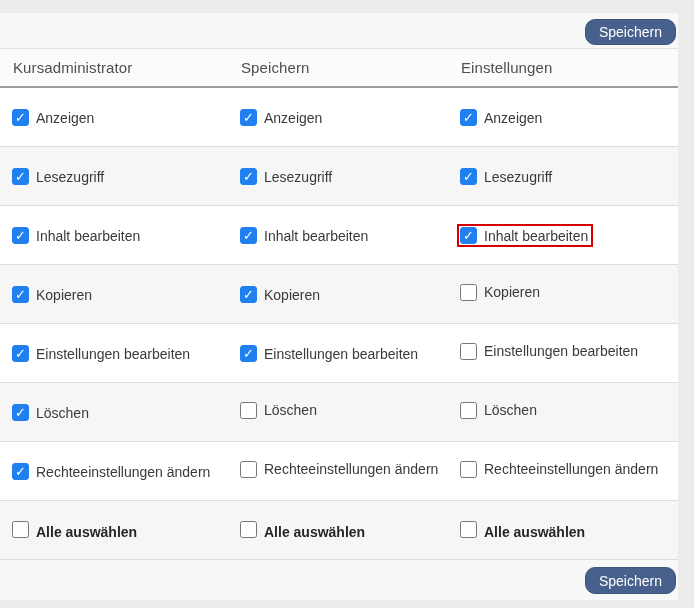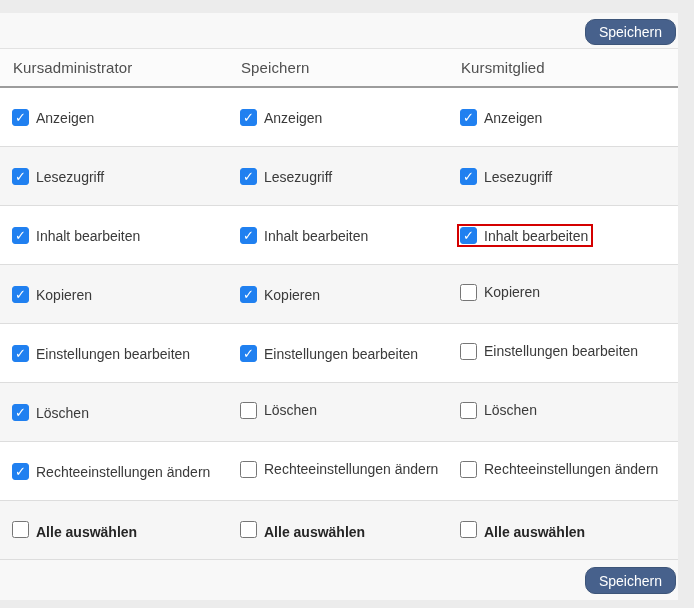--- a/index.html
+++ b/index.html
@@ -121,21 +121,21 @@
 <div class="panel">
 
   <div class="actions top">
     <button class="btn">Speichern</button>
   </div>
 
   <div class="perm-table">
     <div class="table-head">
       <div class="col-header">Kursadministrator</div>
       <div class="col-header">Speichern</div>
-      <div class="col-header">Kursmitglied</div>
+      <div class="col-header">Einstellungen</div>
     </div>
     <div id="rows-container">
         <div class="table-row">
           <div class="cell"><span class="cb-wrap">
               <span class="checkbox checked">
                 <span class="check-glyph">✓</span>
               </span>
               <span class="cb-label">Anzeigen</span>
             </span></div>
           <div class="cell"><span class="cb-wrap">

